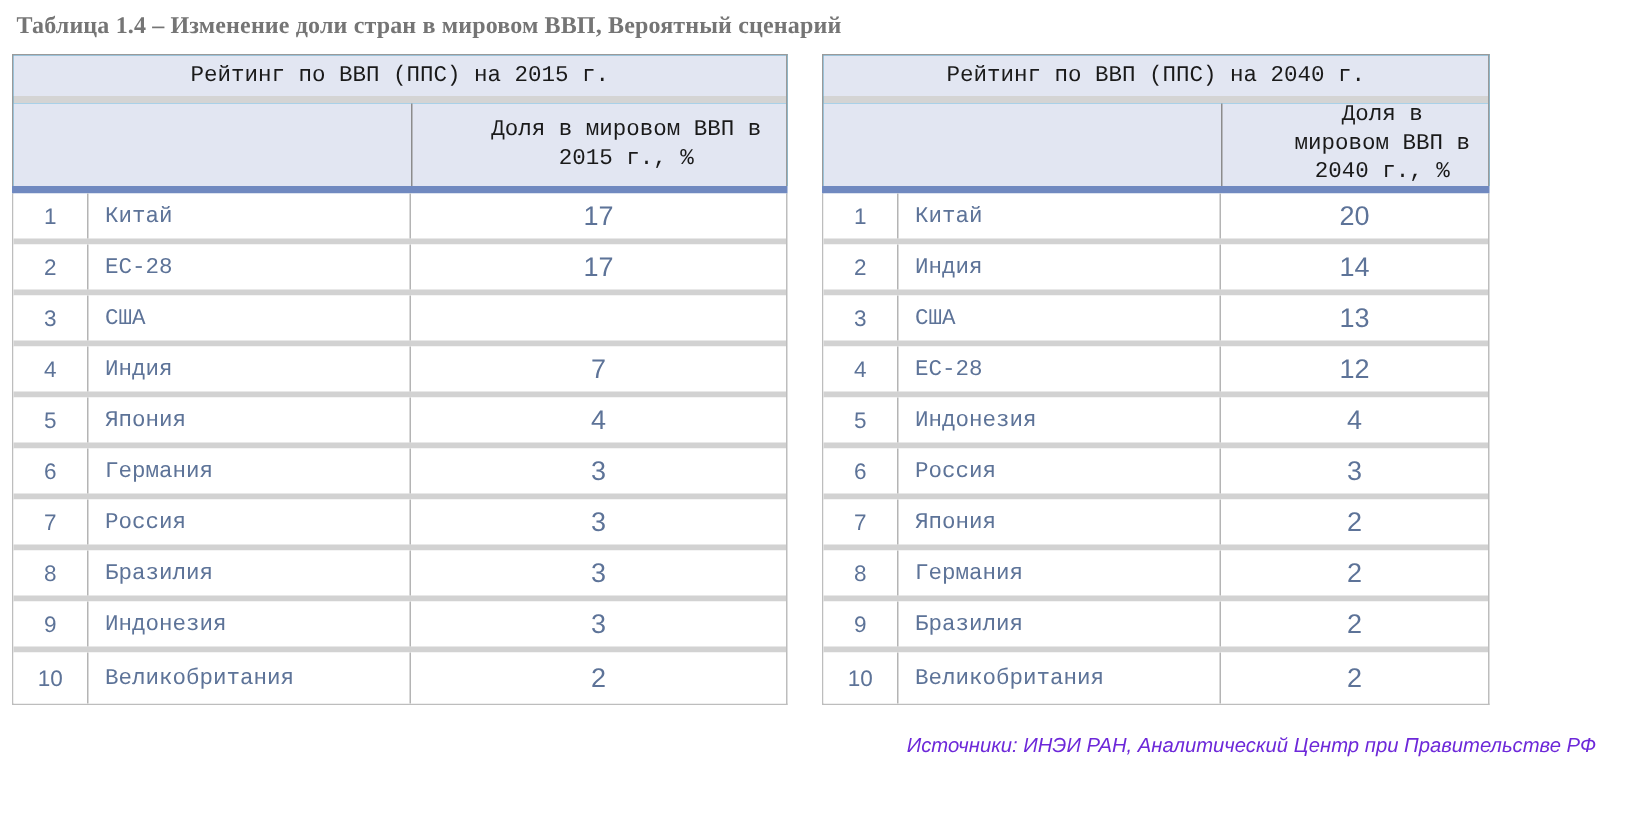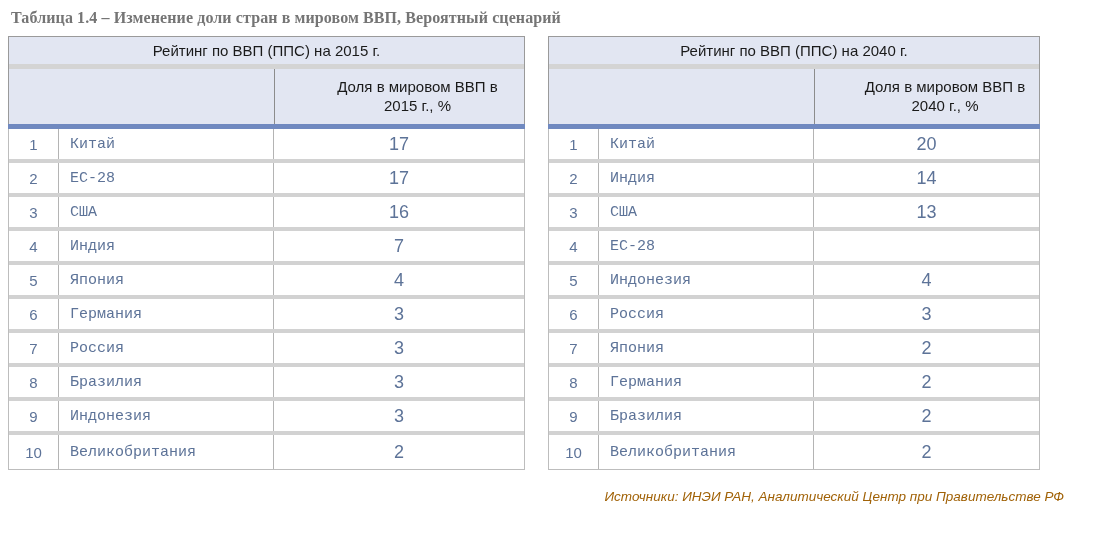--- a/index.html
+++ b/index.html
@@ -35,28 +35,29 @@
     left: 0;
     top: 36px;
     width: 1095px;
   }
 
   .tbl {
     position: absolute;
     top: 0;
   }
   .tbl-left  { left: 8px;   width: 517px; }
-  .tbl-right { left: 548px; width: 492px; }
+  .tbl-right { left: 548px; width: 445px; }
 
   
   .thead-band {
     background: #0ea5e9;
     border: 1px solid #9a9a9a;
     border-bottom: none;
     box-sizing: border-box;
+    font-family: Liberation Mono, monospace;
   }
   .thead-title {
     height: 27px;
     line-height: 27px;
     text-align: center;
     font-size: 15px;
     color: #1a1a1a;
     background: #E2E6F2;
     box-sizing: border-box;
   }
@@ -142,21 +143,21 @@
     color: #5D7398;
   }
 
   
   .source {
     position: absolute;
     right: 31px;
     top: 489px;
     font-size: 13.5px;
     font-style: italic;
-    color: #a16207;
+    color: #6d28d9;
     white-space: nowrap;
   }
 </style>
 </head>
 <body>
 
 <div class="title">Таблица 1.4 – Изменение доли стран в мировом ВВП, Вероятный сценарий</div>
 
 <div class="tables">
 
@@ -182,21 +183,20 @@
           <div class="cell-value">17</div>
         </div>
         <div class="row">
           <div class="cell-rank">2</div>
           <div class="cell-country">ЕС-28</div>
           <div class="cell-value">17</div>
         </div>
         <div class="row">
           <div class="cell-rank">3</div>
           <div class="cell-country">США</div>
-          <div class="cell-value">16</div>
         </div>
         <div class="row">
           <div class="cell-rank">4</div>
           <div class="cell-country">Индия</div>
           <div class="cell-value">7</div>
         </div>
         <div class="row">
           <div class="cell-rank">5</div>
           <div class="cell-country">Япония</div>
           <div class="cell-value">4</div>
@@ -256,20 +256,21 @@
           <div class="cell-value">14</div>
         </div>
         <div class="row">
           <div class="cell-rank">3</div>
           <div class="cell-country">США</div>
           <div class="cell-value">13</div>
         </div>
         <div class="row">
           <div class="cell-rank">4</div>
           <div class="cell-country">ЕС-28</div>
+          <div class="cell-value">12</div>
         </div>
         <div class="row">
           <div class="cell-rank">5</div>
           <div class="cell-country">Индонезия</div>
           <div class="cell-value">4</div>
         </div>
         <div class="row">
           <div class="cell-rank">6</div>
           <div class="cell-country">Россия</div>
           <div class="cell-value">3</div>

